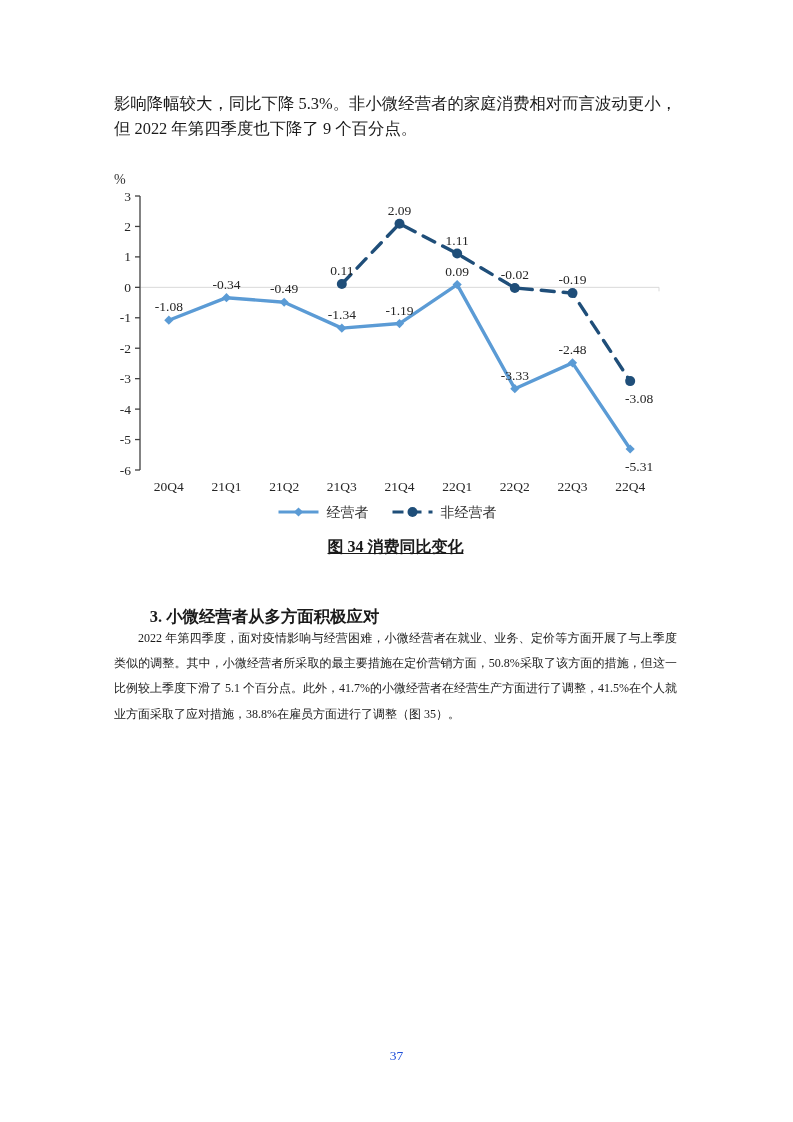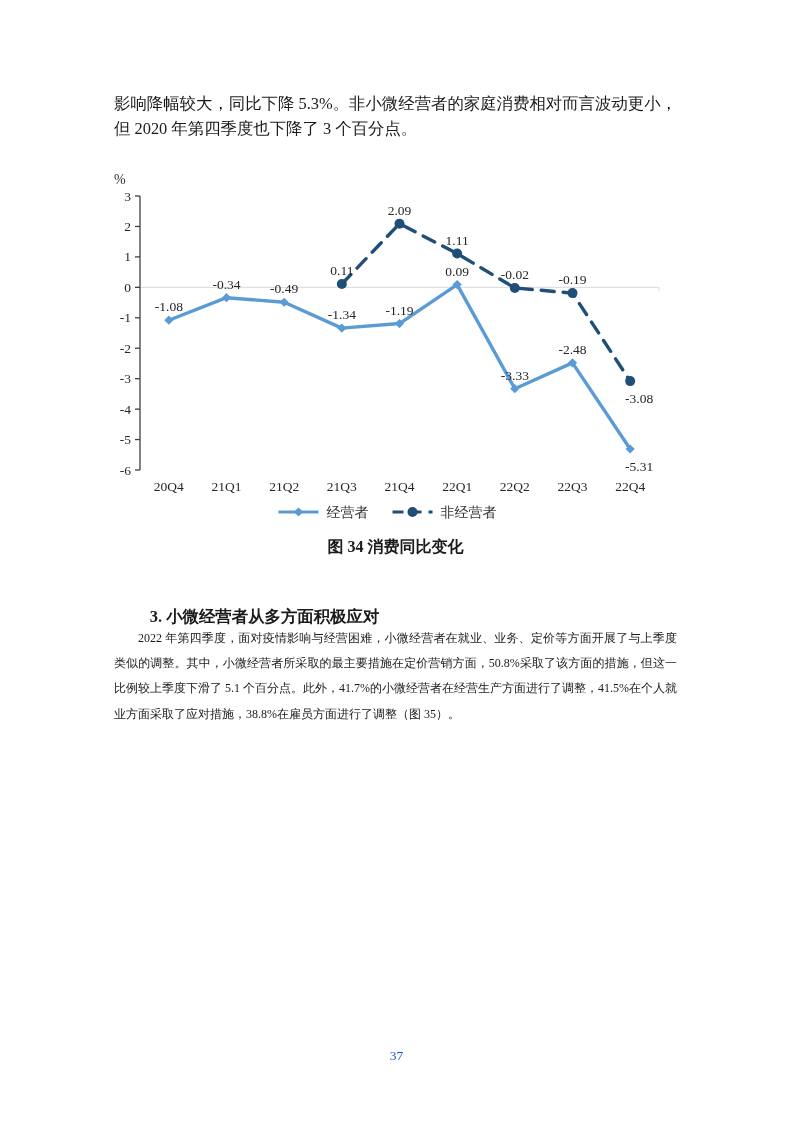--- a/index.html
+++ b/index.html
@@ -12,41 +12,41 @@
     overflow:hidden;
   }
   .intro {
     position:absolute; left:114px; top:91px; width:563px;
     margin:0; font-size:16.4px; line-height:25px; text-align:justify;
   }
   .chart-wrap { position:absolute; left:100px; top:160px; width:575px; height:368px; }
   svg { font-family:"Liberation Serif","DejaVu Serif",serif; display:block; }
   .caption {
     position:absolute; left:114px; top:537px; width:563px;
-    margin:0; text-align:center; font-weight:bold; font-size:16px;
+    margin:0; text-align:center; font-weight:bold; font-size:16px;text-decoration:underline;
   }
   .heading {
     position:absolute; left:114px; top:601px; width:563px;
     margin:3px; font-size:16.4px; font-weight:bold; text-indent:2em; line-height:25px;
   }
   .body-para {
     position:absolute; left:114px; top:626px; width:563px;
     margin:0; font-size:12px; line-height:25.2px; text-indent:2em; text-align:justify;
   }
   .pageno {
     position:absolute; left:0; top:1048px; width:793px;
     text-align:center; font-size:13.5px; color:#1d4ed8;
   }
 </style>
 </head>
 <body>
 
 <div class="page">
 
-  <p class="intro">影响降幅较大，同比下降 5.3%。非小微经营者的家庭消费相对而言波动更小，但 2020 年第四季度也下降了 3 个百分点。</p>
+  <p class="intro">影响降幅较大，同比下降 5.3%。非小微经营者的家庭消费相对而言波动更小，但 2022 年第四季度也下降了 9 个百分点。</p>
 
   <div class="chart-wrap">
     <svg id="chart-svg" width="575" height="368" viewBox="0 0 575 368">
         <text x="14" y="24" font-size="14" fill="#333333">%</text>
         <line x1="40.5" y1="127.33333333333333" x2="559" y2="127.33333333333333" stroke="#d9d9d9" stroke-width="1"></line>
         <line x1="559" y1="127.33333333333333" x2="559" y2="131.33333333333331" stroke="#d9d9d9" stroke-width="1"></line>
         <line x1="40" y1="36" x2="40" y2="310" stroke="#404040" stroke-width="1.3"></line>
         <line x1="35" y1="36" x2="40" y2="36" stroke="#404040" stroke-width="1.3"></line>
         <text x="31" y="40.5" text-anchor="end" font-size="13.5" fill="#262626">3</text>
         <line x1="35" y1="66.44444444444444" x2="40" y2="66.44444444444444" stroke="#404040" stroke-width="1.3"></line>

